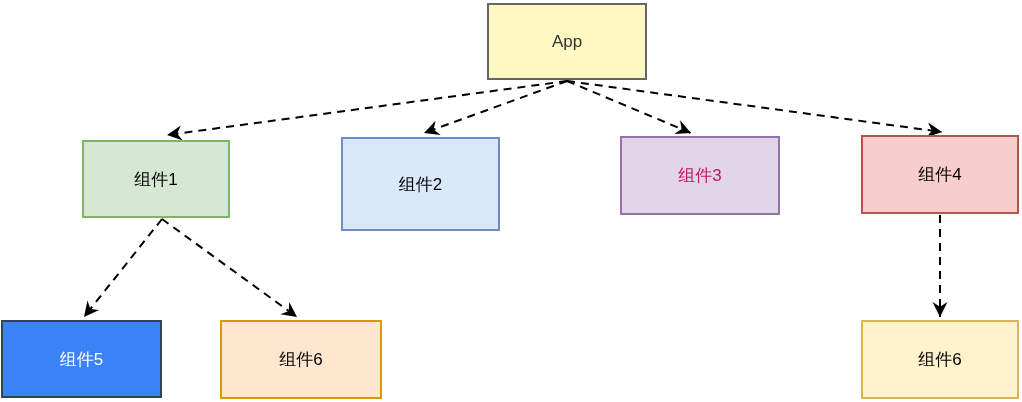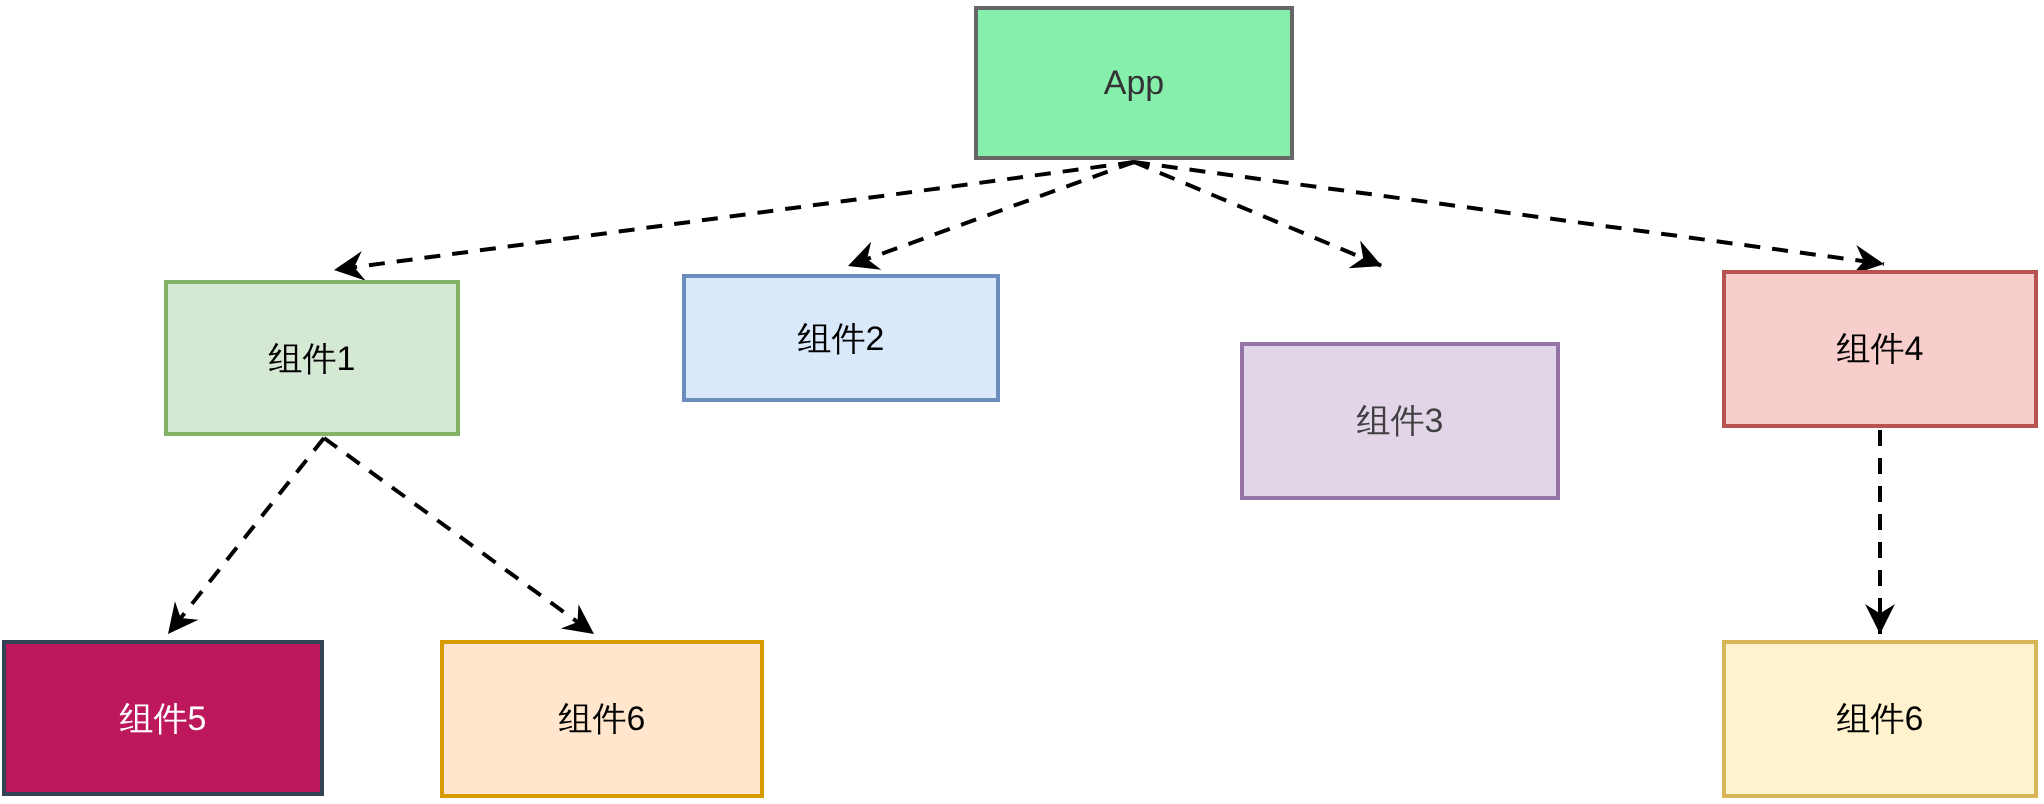--- a/index.html
+++ b/index.html
@@ -30,21 +30,21 @@
     align-items: center;
     justify-content: center;
     font-size: 17px;
     color: #333333;
     text-align: center;
     white-space: nowrap;
   }
   
   #node-app    { left: 487px; top: 3px;   width: 160px; height: 77px; }
   #node-comp1  { left: 82px;  top: 140px; width: 148px; height: 78px; }
-  #node-comp2  { left: 341px; top: 137px; width: 159px; height: 64px; }
+  #node-comp2  { left: 341px; top: 137px; width: 159px; height: 94px; }
   #node-comp3  { left: 620px; top: 136px; width: 160px; height: 79px; }
   #node-comp4  { left: 861px; top: 135px; width: 158px; height: 79px; text-align: right; }
   #node-comp5  { left: 1px;   top: 320px; width: 161px; height: 78px; }
   #node-comp6a { left: 220px; top: 320px; width: 162px; height: 79px; }
   #node-comp6b { left: 861px; top: 320px; width: 158px; height: 79px; }
 </style>
 </head>
 <body>
 
 <div class="canvas" style="background-color: rgb(255, 255, 255);">
@@ -59,41 +59,41 @@
       <line class="edge" x1="567" y1="81" x2="167" y2="135" marker-end="url(#arrow)" stroke="#000000"></line>
       <line class="edge" x1="567" y1="81" x2="424" y2="133" marker-end="url(#arrow)" stroke="#000000"></line>
       <line class="edge" x1="567" y1="81" x2="691" y2="133" marker-end="url(#arrow)" stroke="#000000"></line>
       <line class="edge" x1="567" y1="81" x2="942" y2="132" marker-end="url(#arrow)" stroke="#000000"></line>
       <line class="edge" x1="162" y1="219" x2="84" y2="317" marker-end="url(#arrow)" stroke="#000000"></line>
       <line class="edge" x1="162" y1="219" x2="297" y2="317" marker-end="url(#arrow)" stroke="#000000"></line>
       <line class="edge" x1="940" y1="215" x2="940" y2="317" marker-end="url(#arrow)" stroke="#000000"></line>
     </g>
   </svg>
 
-  <div class="node" id="node-app" style="background-color: #86efac; border-color: rgb(102, 102, 102); color: rgb(51, 51, 51);">
+  <div class="node" id="node-app" style="background-color: #fef9c3; border-color: rgb(102, 102, 102); color: rgb(51, 51, 51);">
     <span>App</span>
   </div>
 
   <div class="node" id="node-comp1" style="background-color: rgb(213, 232, 212); border-color: rgb(130, 179, 102); color: rgb(0, 0, 0);">
     <span>组件1</span>
   </div>
 
   <div class="node" id="node-comp2" style="background-color: rgb(218, 232, 252); border-color: rgb(108, 142, 191); color: rgb(0, 0, 0);">
     <span>组件2</span>
   </div>
 
-  <div class="node" id="node-comp3" style="background-color: rgb(225, 213, 231); border-color: rgb(150, 115, 166); color: #404040; margin-top: 35px;">
+  <div class="node" id="node-comp3" style="background-color: rgb(225, 213, 231); border-color: rgb(150, 115, 166); color: #be185d;">
     <span>组件3</span>
   </div>
 
   <div class="node" id="node-comp4" style="background-color: rgb(248, 206, 204); border-color: rgb(184, 84, 80); color: rgb(0, 0, 0);">
     <span>组件4</span>
   </div>
 
-  <div class="node" id="node-comp5" style="background-color: #be185d; border-color: rgb(49, 67, 84); color: rgb(255, 255, 255);">
+  <div class="node" id="node-comp5" style="background-color: #3b82f6; border-color: rgb(49, 67, 84); color: rgb(255, 255, 255);">
     <span>组件5</span>
   </div>
 
   <div class="node" id="node-comp6a" style="background-color: rgb(255, 230, 204); border-color: rgb(215, 155, 0); color: rgb(0, 0, 0);">
     <span>组件6</span>
   </div>
 
   <div class="node" id="node-comp6b" style="background-color: rgb(255, 242, 204); border-color: rgb(214, 182, 86); color: rgb(0, 0, 0);">
     <span>组件6</span>
   </div>

